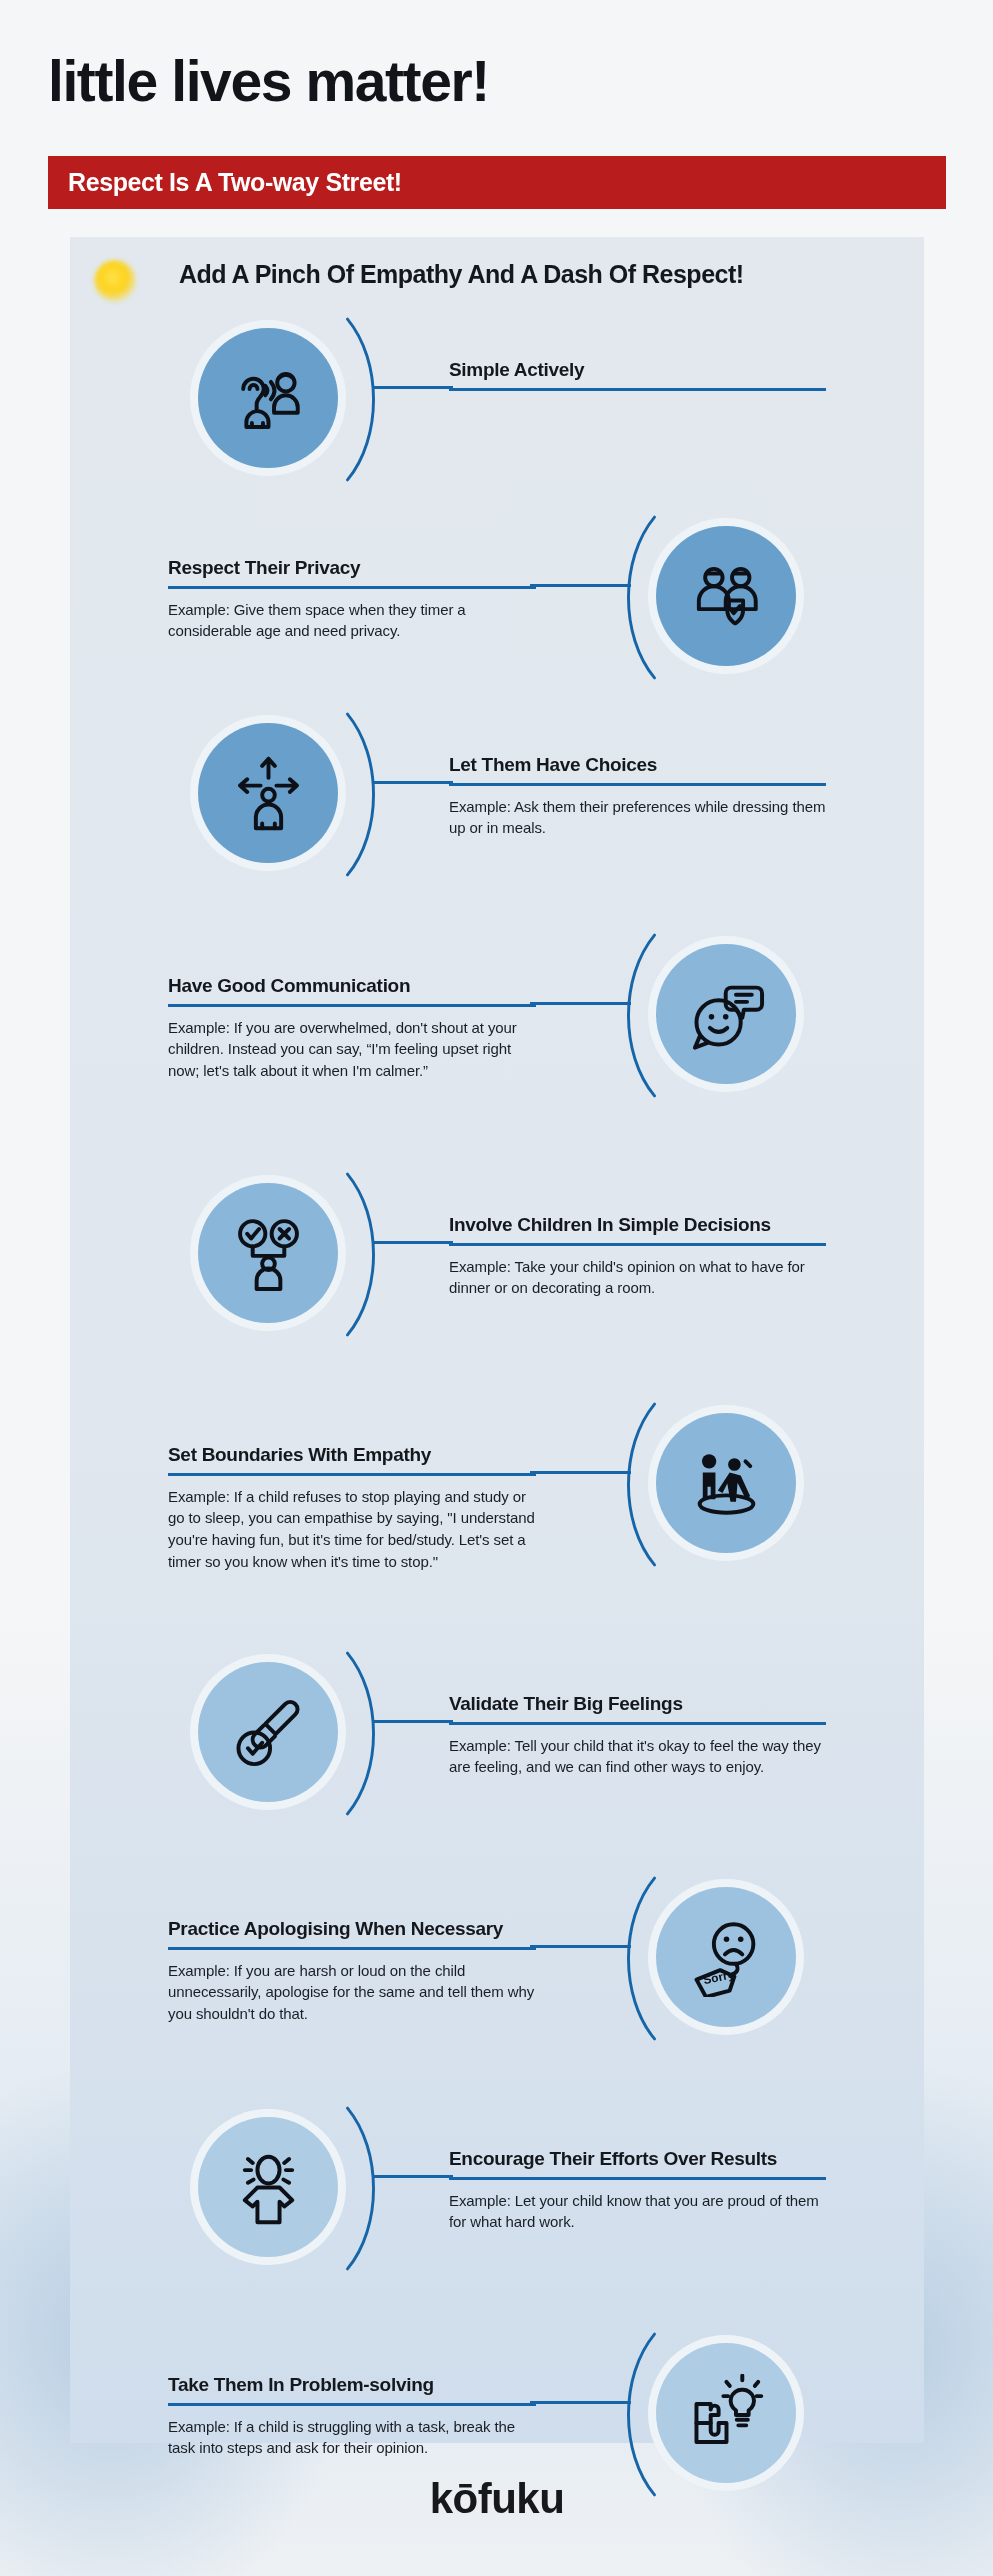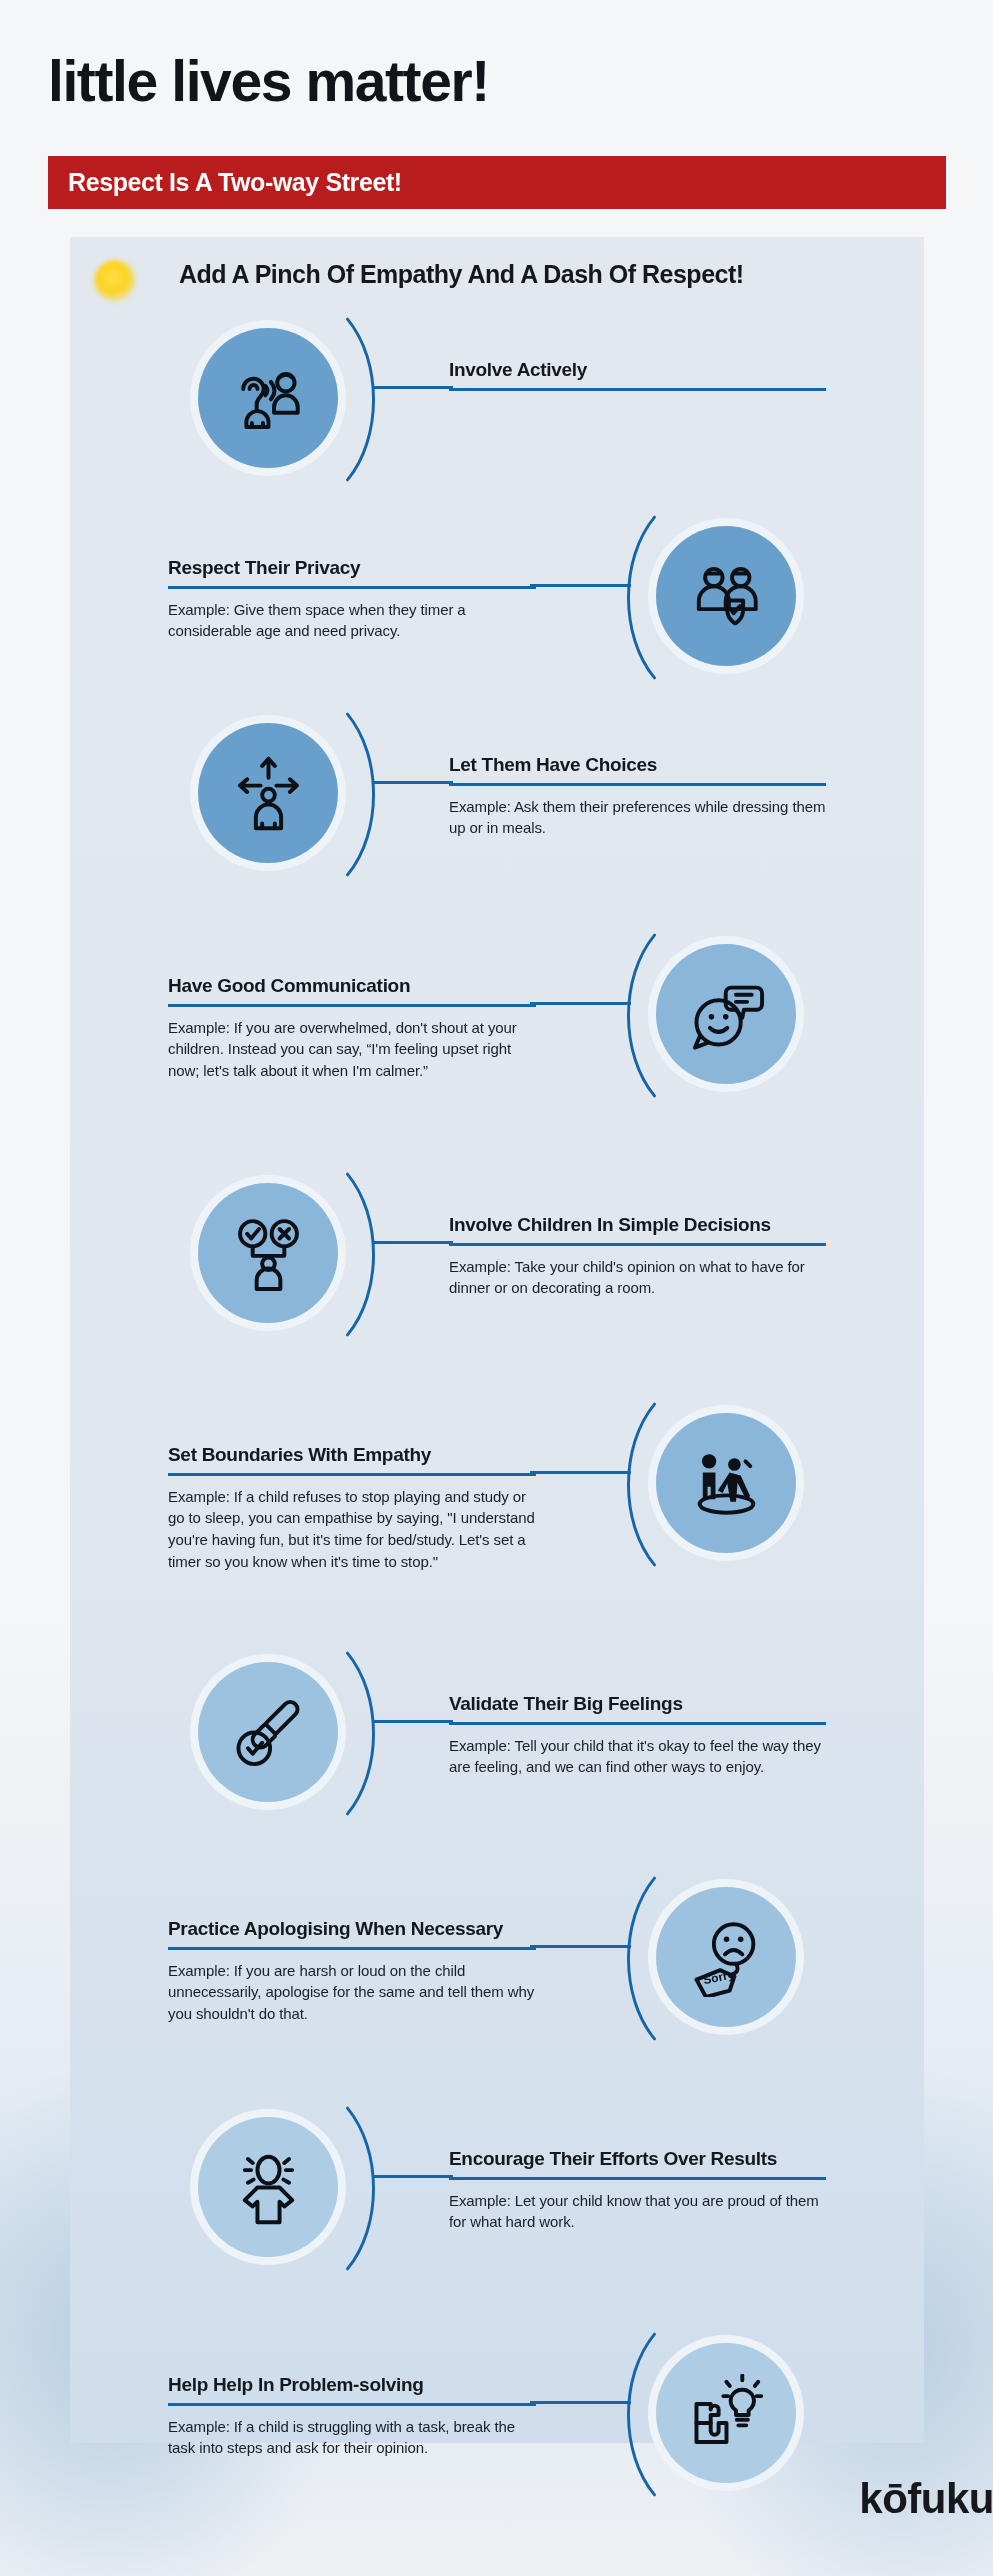--- a/index.html
+++ b/index.html
@@ -105,21 +105,21 @@
     margin-top: 10px; font-size: 15px; line-height: 1.45;
     color: #1a1f26; letter-spacing: -0.1px;
   }
 
   
   .stem { position: absolute; height: 2.8px; background: #1565a8; }
 
   
   .footer-logo {
     position: absolute; left: 0; right: 0; top: 2475px;
-    text-align: right;
+    text-align: center;
     font-size: 42px; font-weight: 700; color: #17181c;
     letter-spacing: -0.5px;
   }
 </style>
 </head>
 <body>
 
 <div class="page">
 
   <div class="bg-glow-left"></div>
@@ -152,21 +152,21 @@
     <path fill="none" stroke="#0d1117" stroke-width="5" stroke-linecap="round" stroke-linejoin="round" d="M29 86v-5M43 86v-5"></path>
   </svg>
             </div>
           </div>
           <div class="arc" style="top: -7.4px; left: 272px;">
             <svg viewBox="0 0 58 188">
               <path d="M6 6 C44 52 44 136 6 182" fill="none" stroke="#1565a8" stroke-width="3.2" stroke-linecap="round"></path>
             </svg>
           </div>
           <div class="txt" style="top: 39px; left: 379px; width: 377px;">
-            <div class="heading">Involve Actively</div>
+            <div class="heading">Simple Actively</div>
      <div class="rule"></div>
           </div>
           <div class="stem" style="top: 66px; left: 304px; width: 79px;"></div>
         </div>
         <div class="row" style="top: 281px; height: 184px;">
           <div class="medallion" style="top: 0px; left: 578px;">
             <div class="halo"></div>
      <div class="disc tone-a"></div>
      <div class="glyph">
               <svg viewBox="0 0 100 100">
@@ -393,21 +393,21 @@
     <path fill="none" stroke="#0d1117" stroke-width="5" stroke-linecap="round" stroke-linejoin="round" d="M12 62h18v10a5 5 0 0010 0V62h10v24H12z"></path>
   </svg>
             </div>
           </div>
           <div class="arc" style="top: -7.4px; left: 537px;">
             <svg viewBox="0 0 58 188">
               <path d="M52 6 C14 52 14 136 52 182" fill="none" stroke="#1565a8" stroke-width="3.2" stroke-linecap="round"></path>
             </svg>
           </div>
           <div class="txt" style="top: 39px; left: 98px; width: 368px;">
-            <div class="heading">Help Help In Problem-solving</div>
+            <div class="heading">Take Them In Problem-solving</div>
      <div class="rule"></div>
      <div class="body">Example: If a child is struggling with a task, break the task into steps and ask for their opinion.</div>
           </div>
           <div class="stem" style="top: 66px; left: 460px; width: 101px;"></div>
         </div>
       </div>
   </div>
 
   <div class="footer-logo">kōfuku</div>
 </div>

